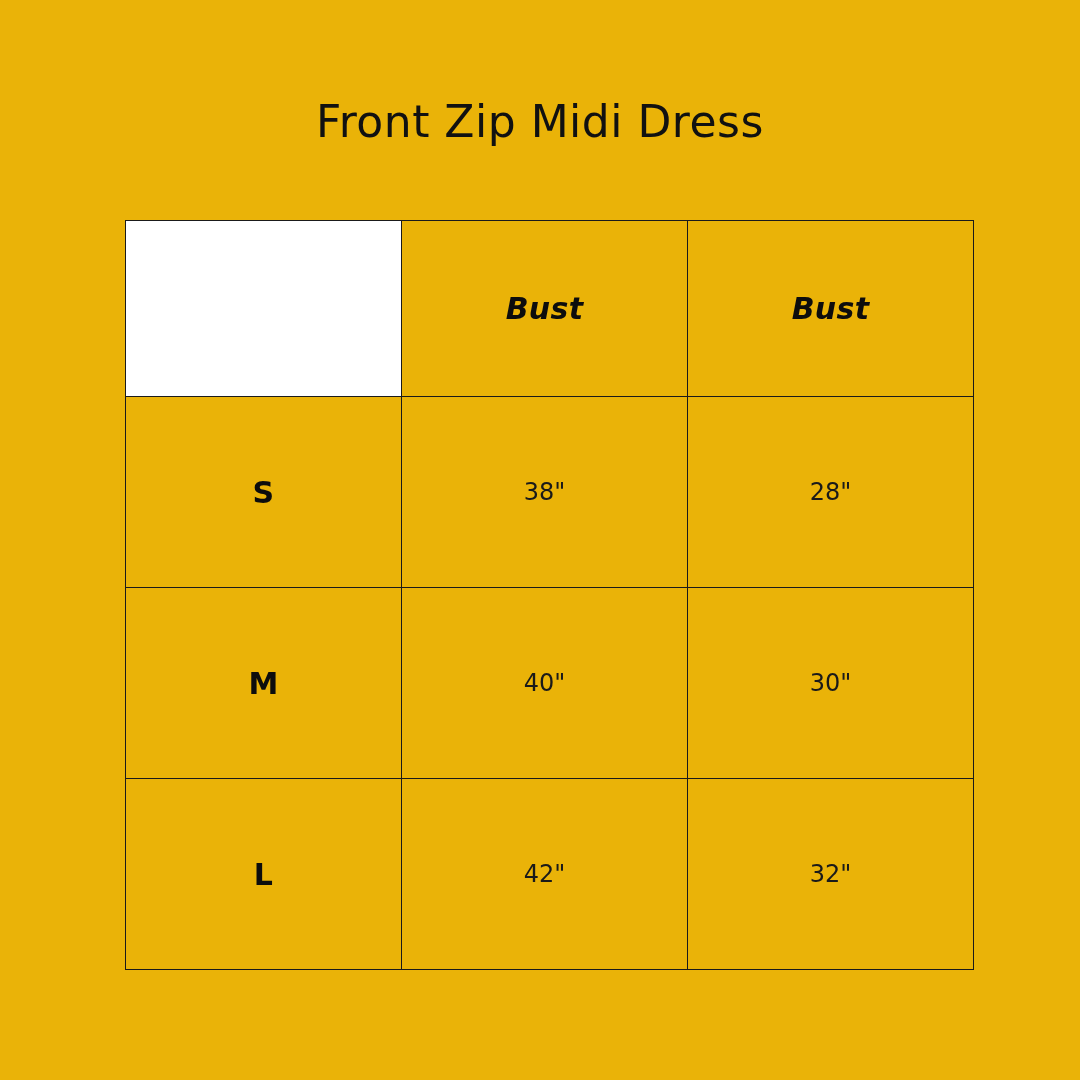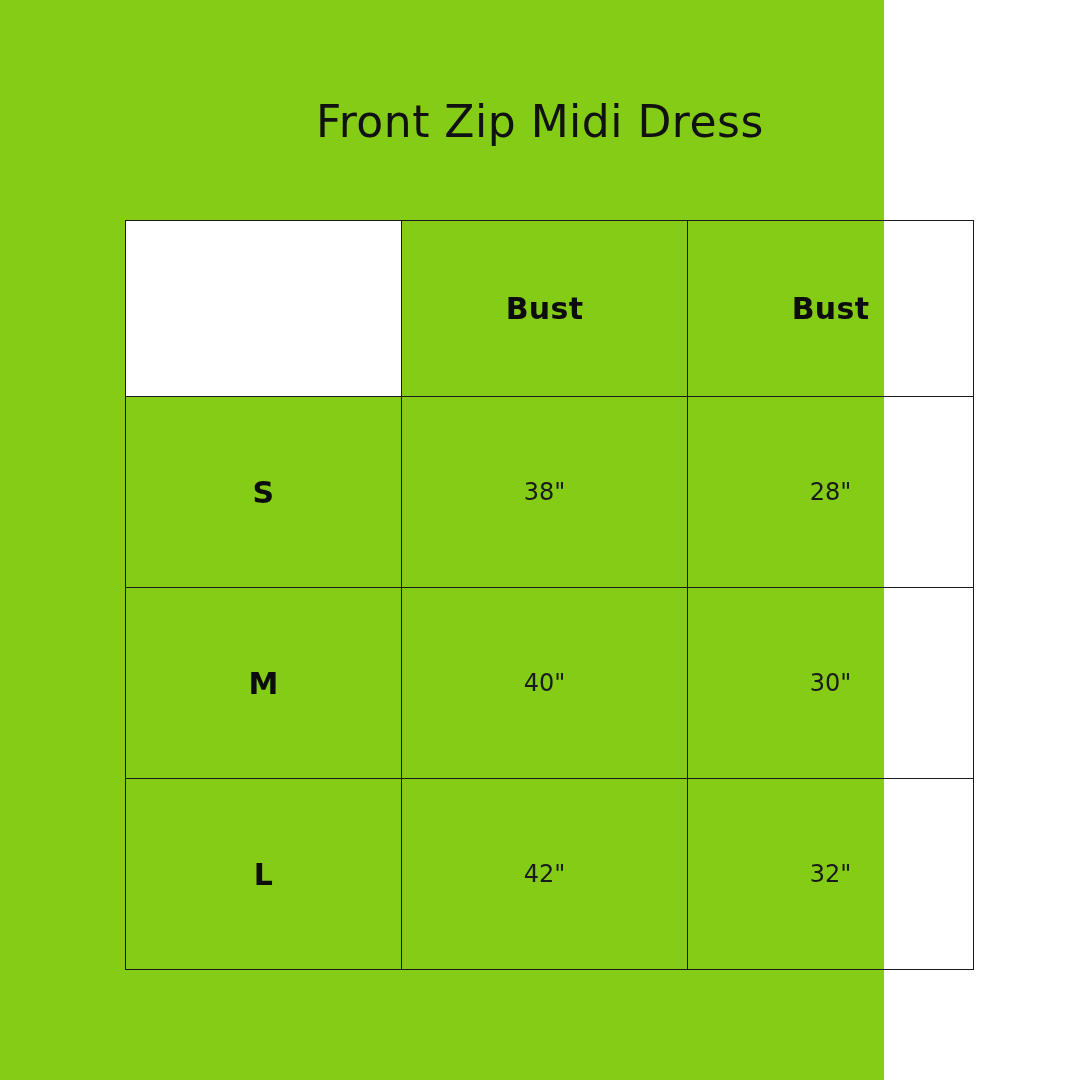--- a/index.html
+++ b/index.html
@@ -8,24 +8,24 @@
     background: #ffffff;
   }
   body {
     width: 1080px;
     height: 1080px;
     font-family: "Liberation Sans", sans-serif;
     color: #1a1a1a;
     overflow: hidden;
   }
   .page {
-    width: 884px;
+    width: 1080px;
     height: 1080px;
     position: relative;
-    background: #84cc16;
+    background: #eab308;
     box-sizing: border-box;
     padding-left: 38px;
   }
   .title {
     position: absolute;
     top: 96px;
     left: 0;
     width: 1080px;
     text-align: center;
     font-size: 44px;
@@ -44,21 +44,21 @@
   }
   .size-table td, .size-table th {
     border: 1.6px solid #1a1a1a;
     text-align: center;
     vertical-align: middle;
     padding: 0;
   }
   .col-size { width: 275px; }
   .col-meas { width: 285px; }
 
-  .head-row td, .head-row th { height: 175px; }
+  .head-row td, .head-row th { height: 175px; font-style: italic; }
   .body-row td { height: 190px; }
 
   .head-label {
     font-size: 30px;
     font-weight: bold;
     font-family: "DejaVu Sans", sans-serif;
     letter-spacing: 0.3px;
     color: #0d0d0d;
   }
   .size-label {

